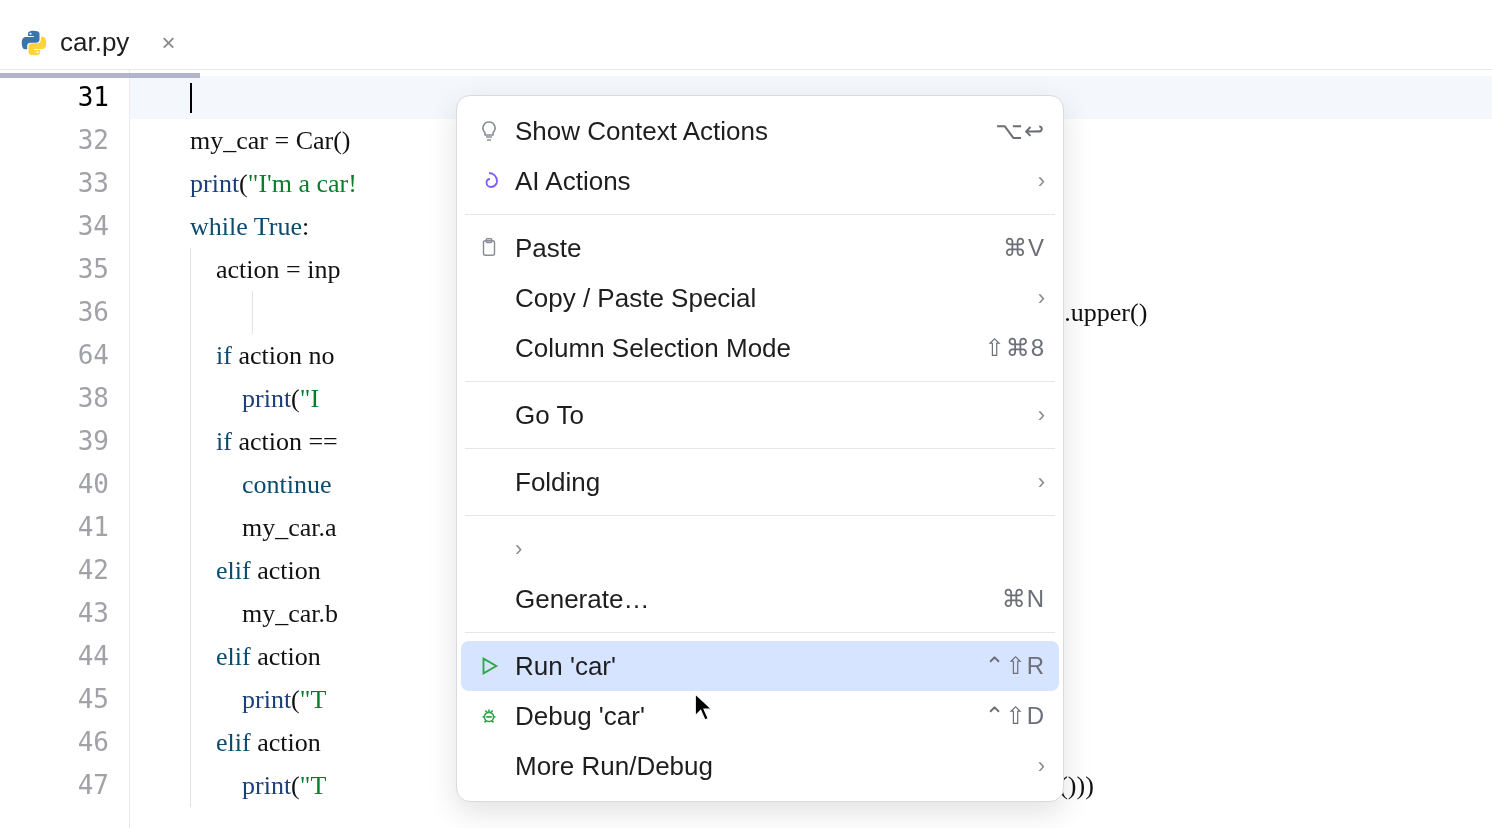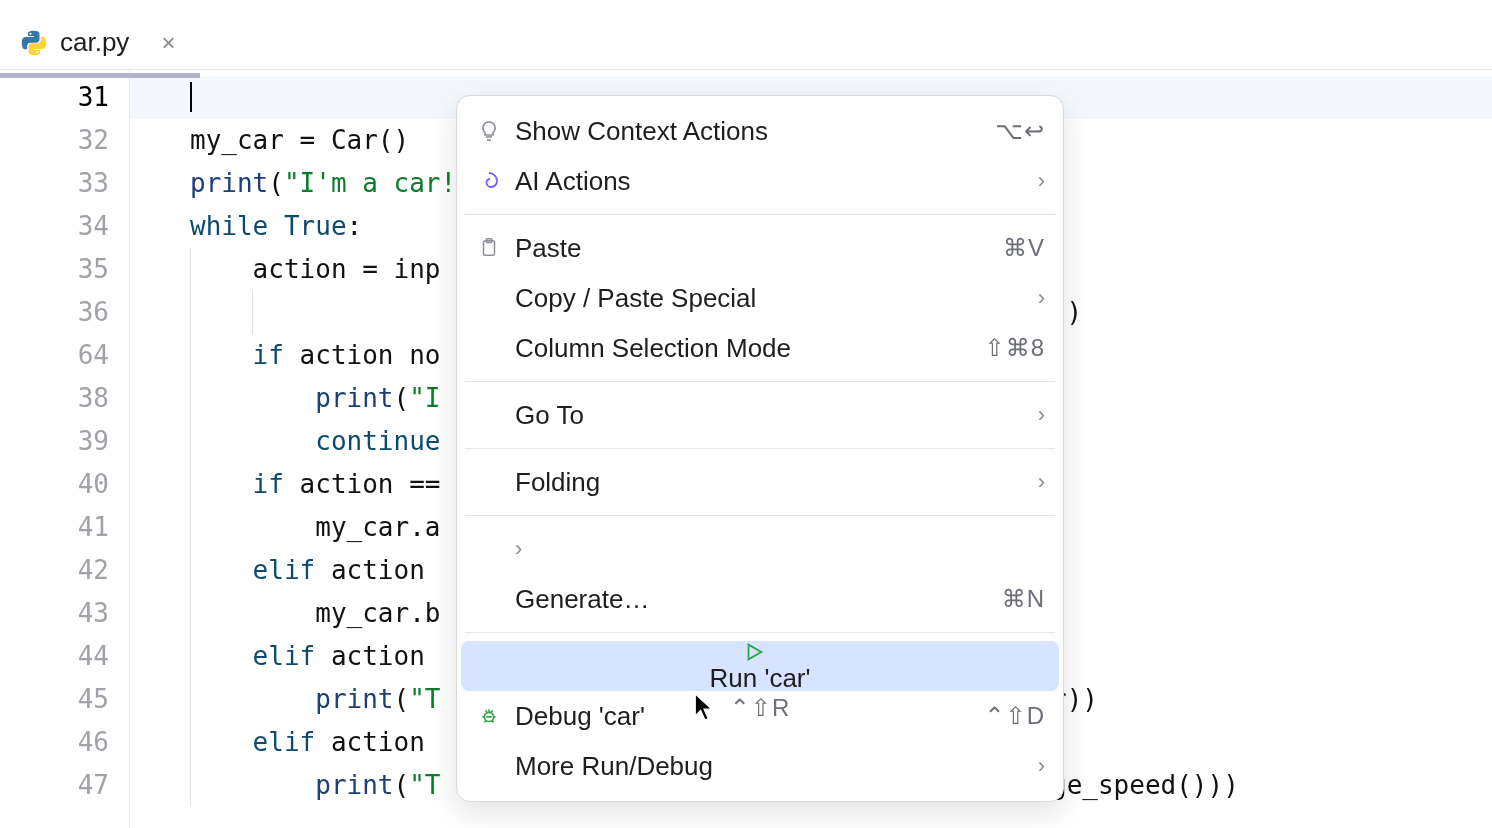--- a/index.html
+++ b/index.html
@@ -83,20 +83,21 @@
       height: 43px;
       background: #f4f7fc;
       z-index: -1;
     }
     .code-line {
       height: 43px;
       line-height: 43px;
       white-space: pre;
       color: #111;
       position: relative;
+      font-family: Liberation Serif, serif;
     }
     .indent-guide {
       position: absolute;
       left: 0;
       top: 0;
       bottom: 0;
       width: 1px;
       background: #e0e2e6;
     }
     .kw { color: #0c4a6e; font-weight: 500; }
@@ -124,21 +125,21 @@
     }
     .menu-item {
       display: flex;
       align-items: center;
       height: 50px;
       padding: 0 14px;
       border-radius: 8px;
       font-size: 26px;
       color: #1e1e1e;
     }
-    .menu-item.highlighted { background: #d6e4ff; flex-direction: column; }
+    .menu-item.highlighted { background: #d6e4ff; }
     .menu-icon {
       width: 28px;
       height: 28px;
       display: flex;
       align-items: center;
       justify-content: center;
       margin-right: 12px;
       color: #6b7280;
     }
     .menu-icon.spacer { margin-right: 12px; }
@@ -201,22 +202,22 @@
   <div class="code-area">
     <div class="current-line-highlight"></div>
     <div class="code-line"><span class="caret"></span></div>
     <div class="code-line"><span>my_car = Car()</span></div>
     <div class="code-line"><span class="fn">print</span>(<span class="str">"I'm a car!</span></div>
     <div class="code-line"><span class="kw">while </span><span class="kw">True</span><span>:</span></div>
     <div class="code-line"><span class="indent-guide"></span><span>    action = inp</span><span style="visibility:hidden">XXXXXXXXXXXXXXXXXXXXXXXXXXX</span><span class="str">ke, "</span></div>
     <div class="code-line"><span class="indent-guide"></span><span class="indent-guide" style="left:62px"></span><span style="visibility:hidden">XXXXXXXXXXXXXXXXXXXXXXXXXXXXXXXXXXXXXXXXXXX</span><span class="str">eed?"</span><span>).upper()</span></div>
     <div class="code-line"><span class="indent-guide"></span><span class="kw">    if </span><span>action no</span></div>
     <div class="code-line"><span class="indent-guide"></span><span style="white-space:pre">        </span><span class="fn">print</span>(<span class="str">"I </span></div>
+    <div class="code-line"><span class="indent-guide"></span><span class="kw">    if </span><span>action == </span></div>
     <div class="code-line"><span class="indent-guide"></span><span style="white-space:pre">        </span><span class="kw">continue</span></div>
-    <div class="code-line"><span class="indent-guide"></span><span class="kw">    if </span><span>action == </span></div>
     <div class="code-line"><span class="indent-guide"></span><span>        my_car.a</span></div>
     <div class="code-line"><span class="indent-guide"></span><span class="kw">    elif </span><span>action </span></div>
     <div class="code-line"><span class="indent-guide"></span><span>        my_car.b</span></div>
     <div class="code-line"><span class="indent-guide"></span><span class="kw">    elif </span><span>action </span></div>
     <div class="code-line"><span class="indent-guide"></span><span style="white-space:pre">        </span><span class="fn">print</span>(<span class="str">"T</span><span style="visibility:hidden">XXXXXXXXXXXXXXXXXXXXXXXXXX</span><span>y_car.odometer))</span></div>
     <div class="code-line"><span class="indent-guide"></span><span class="kw">    elif </span><span>action </span></div>
     <div class="code-line"><span class="indent-guide"></span><span style="white-space:pre">        </span><span class="fn">print</span>(<span class="str">"T</span><span style="visibility:hidden">XXXXXXXXXXXXXXXXXXXXXXXXXX</span><span>(my_car.average_speed()))</span></div>
   </div>
 </div>
 

